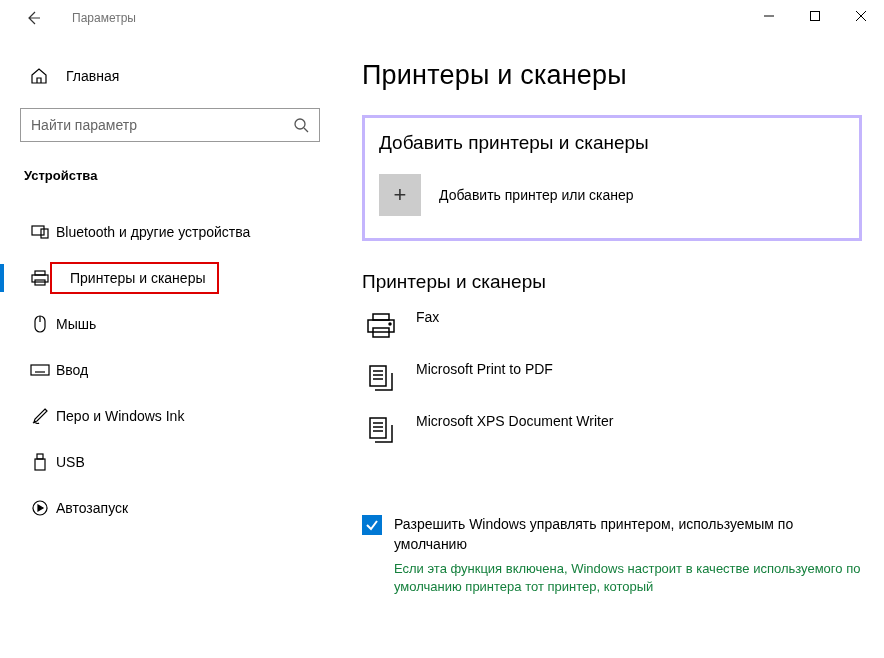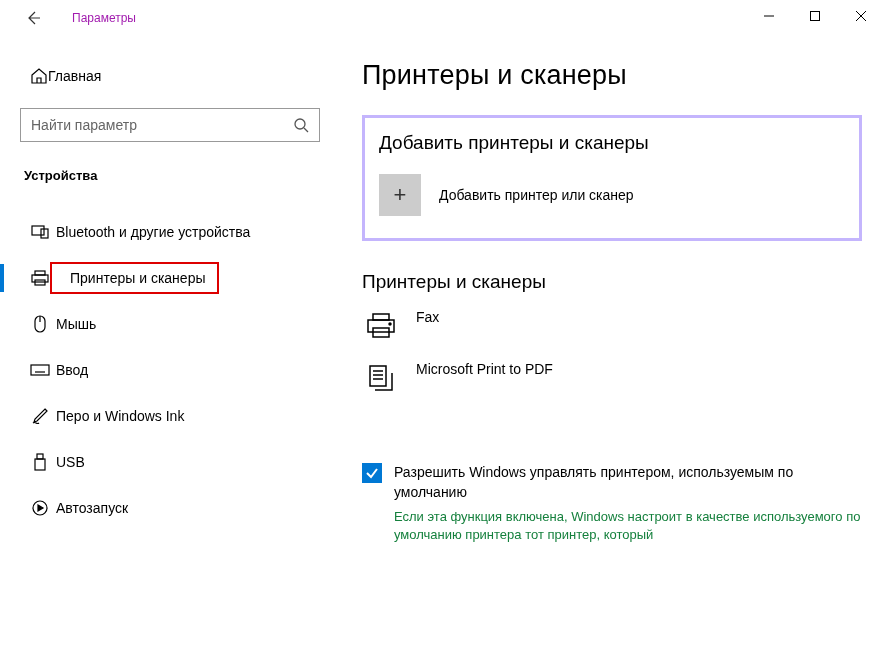--- a/index.html
+++ b/index.html
@@ -1,28 +1,28 @@
 <!DOCTYPE html>
 <html><head>
 <meta charset="utf-8">
 <style>
 * { box-sizing: border-box; margin: 0; padding: 0; font-family: "Segoe UI", Arial, sans-serif; }
 body { width: 884px; height: 658px; background: #fff; overflow: hidden; position: relative; }
 
 .titlebar { height: 36px; display: flex; align-items: center; padding-left: 18px; }
 .titlebar .back { width: 30px; display: flex; align-items: center; justify-content: center; cursor: pointer; }
-.titlebar .title { font-size: 12px; margin-left: 24px; color: #a21caf; }
+.titlebar .title { font-size: 12px; margin-left: 24px; color: #737373; }
 .win-controls { position: absolute; right: 0; top: 0; display: flex; }
 .win-controls div { width: 46px; height: 32px; display: flex; align-items: center; justify-content: center; cursor: pointer; }
 
 .content { display: flex; height: calc(100% - 36px); }
 
 .sidebar { width: 340px; padding: 22px 20px 0 20px; }
 .home-row { display: flex; align-items: center; height: 36px; margin-bottom: 14px; cursor: pointer; padding-left: 10px; }
-.home-row .label { font-size: 14px; }
+.home-row .label { font-size: 14px; margin-left: 18px; }
 
 .search-box { border: 1px solid #999; height: 34px; display: flex; align-items: center; padding: 0 10px; margin-bottom: 26px; background: #fff; gap: 16px; }
 .search-box input { border: none; flex: 1; font-size: 14px; outline: none; background: transparent; }
 .search-box input::placeholder { color: #666; }
 .search-box .search-icon { color: #555; }
 
 .section-title { font-size: 13px; font-weight: 600; margin-bottom: 29px; padding-left: 4px; }
 
 .nav-item { display: flex; align-items: center; height: 40px; margin-bottom: 6px; padding-left: 10px; cursor: pointer; position: relative; font-size: 14px; }
 .nav-item .icon { width: 20px; display: flex; align-items: center; justify-content: center; }
@@ -222,20 +222,32 @@
               <rect x="3" y="2" width="16" height="20"></rect>
               <path d="M8 26 H25 V9"></path>
               <line x1="6" y1="7" x2="16" y2="7"></line>
               <line x1="6" y1="11" x2="16" y2="11"></line>
               <line x1="6" y1="15" x2="16" y2="15"></line>
             </svg>
           </span>
         <span class="label">Microsoft Print to PDF</span>
       </div>
 
+      <div class="device-row">
+        <span class="dev-icon">
+            <svg width="28" height="28" viewBox="0 0 28 28" fill="none" stroke="#000" stroke-width="1.5">
+              <rect x="3" y="2" width="16" height="20"></rect>
+              <path d="M8 26 H25 V9"></path>
+              <line x1="6" y1="7" x2="16" y2="7"></line>
+              <line x1="6" y1="11" x2="16" y2="11"></line>
+              <line x1="6" y1="15" x2="16" y2="15"></line>
+            </svg>
+          </span>
+        <span class="label">Microsoft XPS Document Writer</span>
+      </div>
     </div>
 
     <div class="checkbox-section">
       <div class="check-row">
         <div class="chk">
           <svg width="14" height="14" viewBox="0 0 14 14" fill="none" stroke-width="2">
               <path d="M2 7 L6 11 L12 3"></path>
             </svg>
         </div>
         <div class="chk-label">Разрешить Windows управлять принтером, используемым по умолчанию</div>

